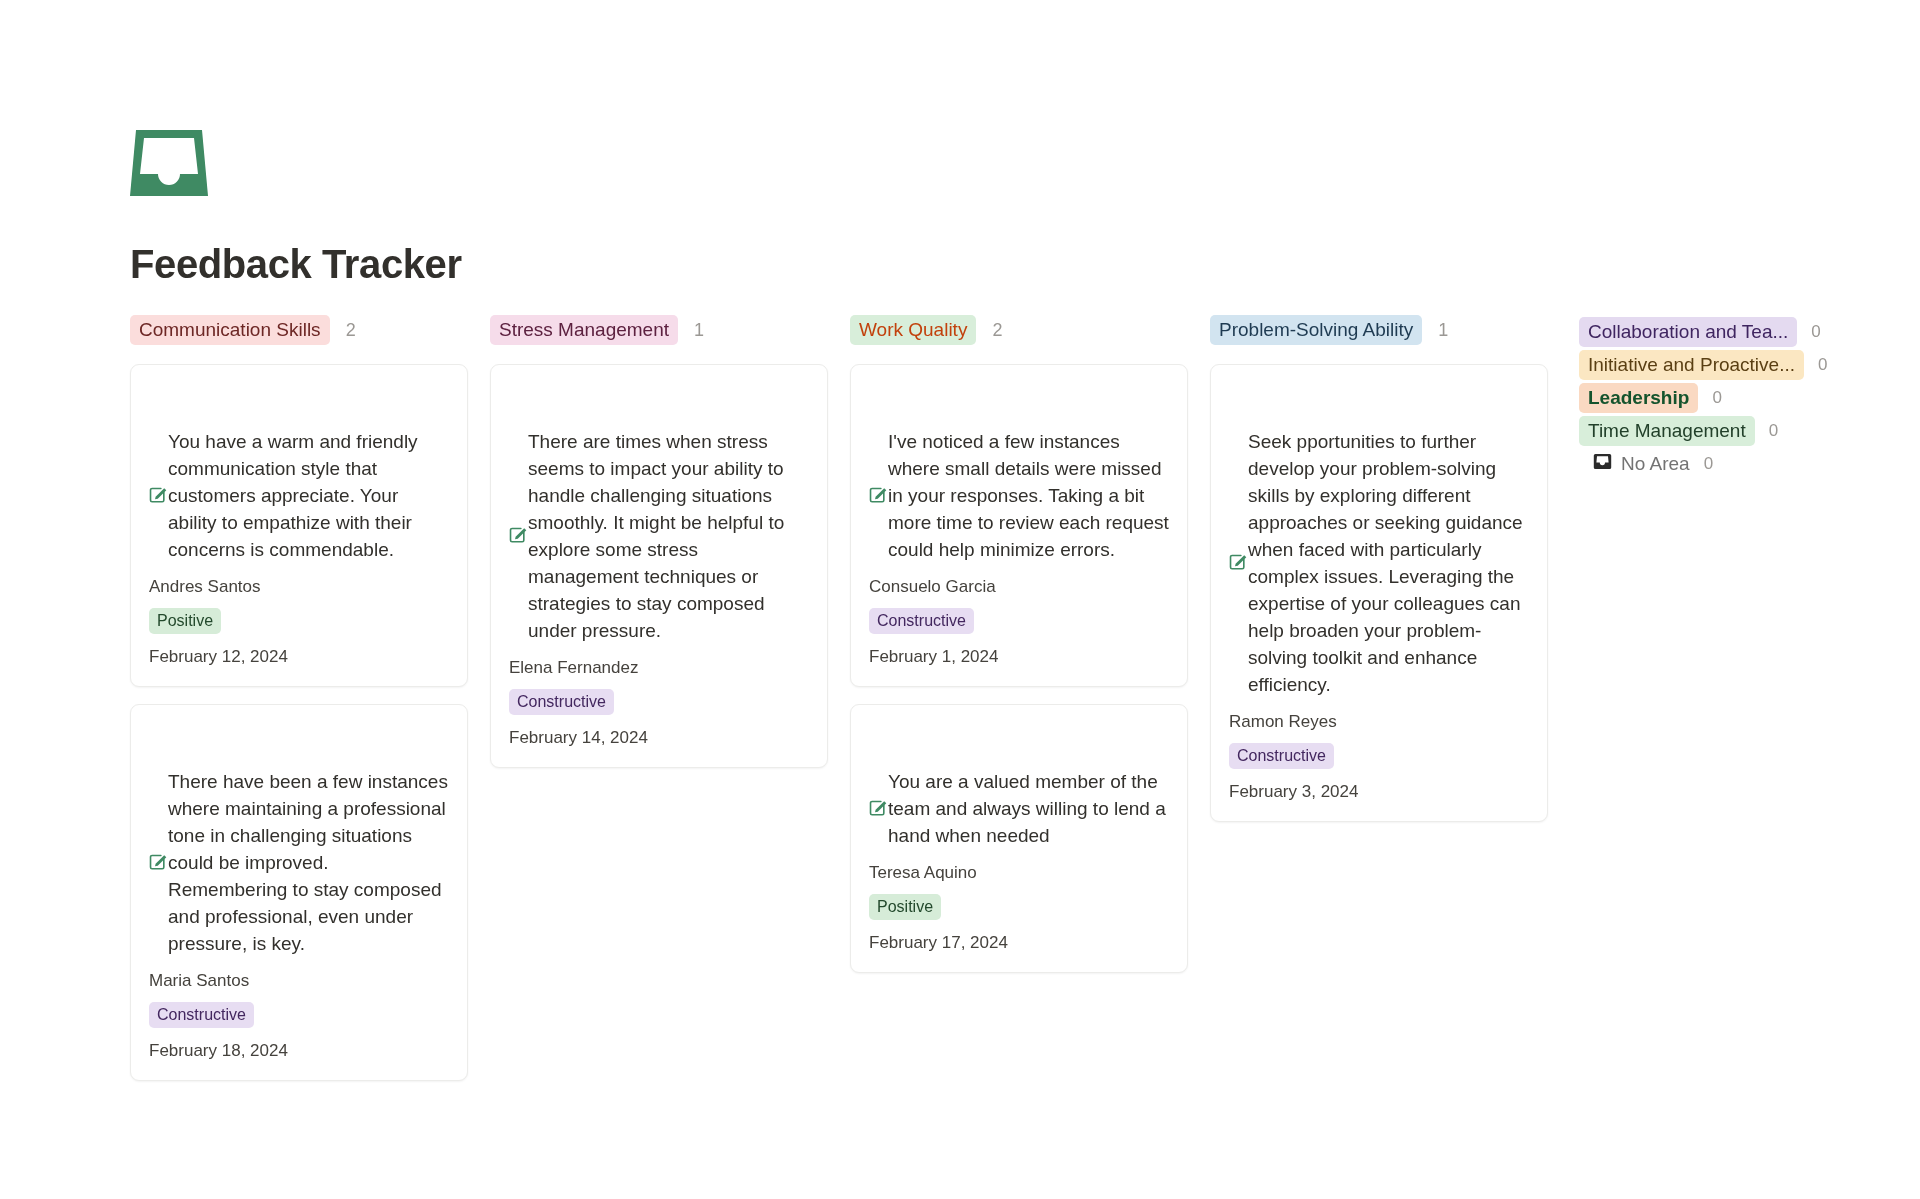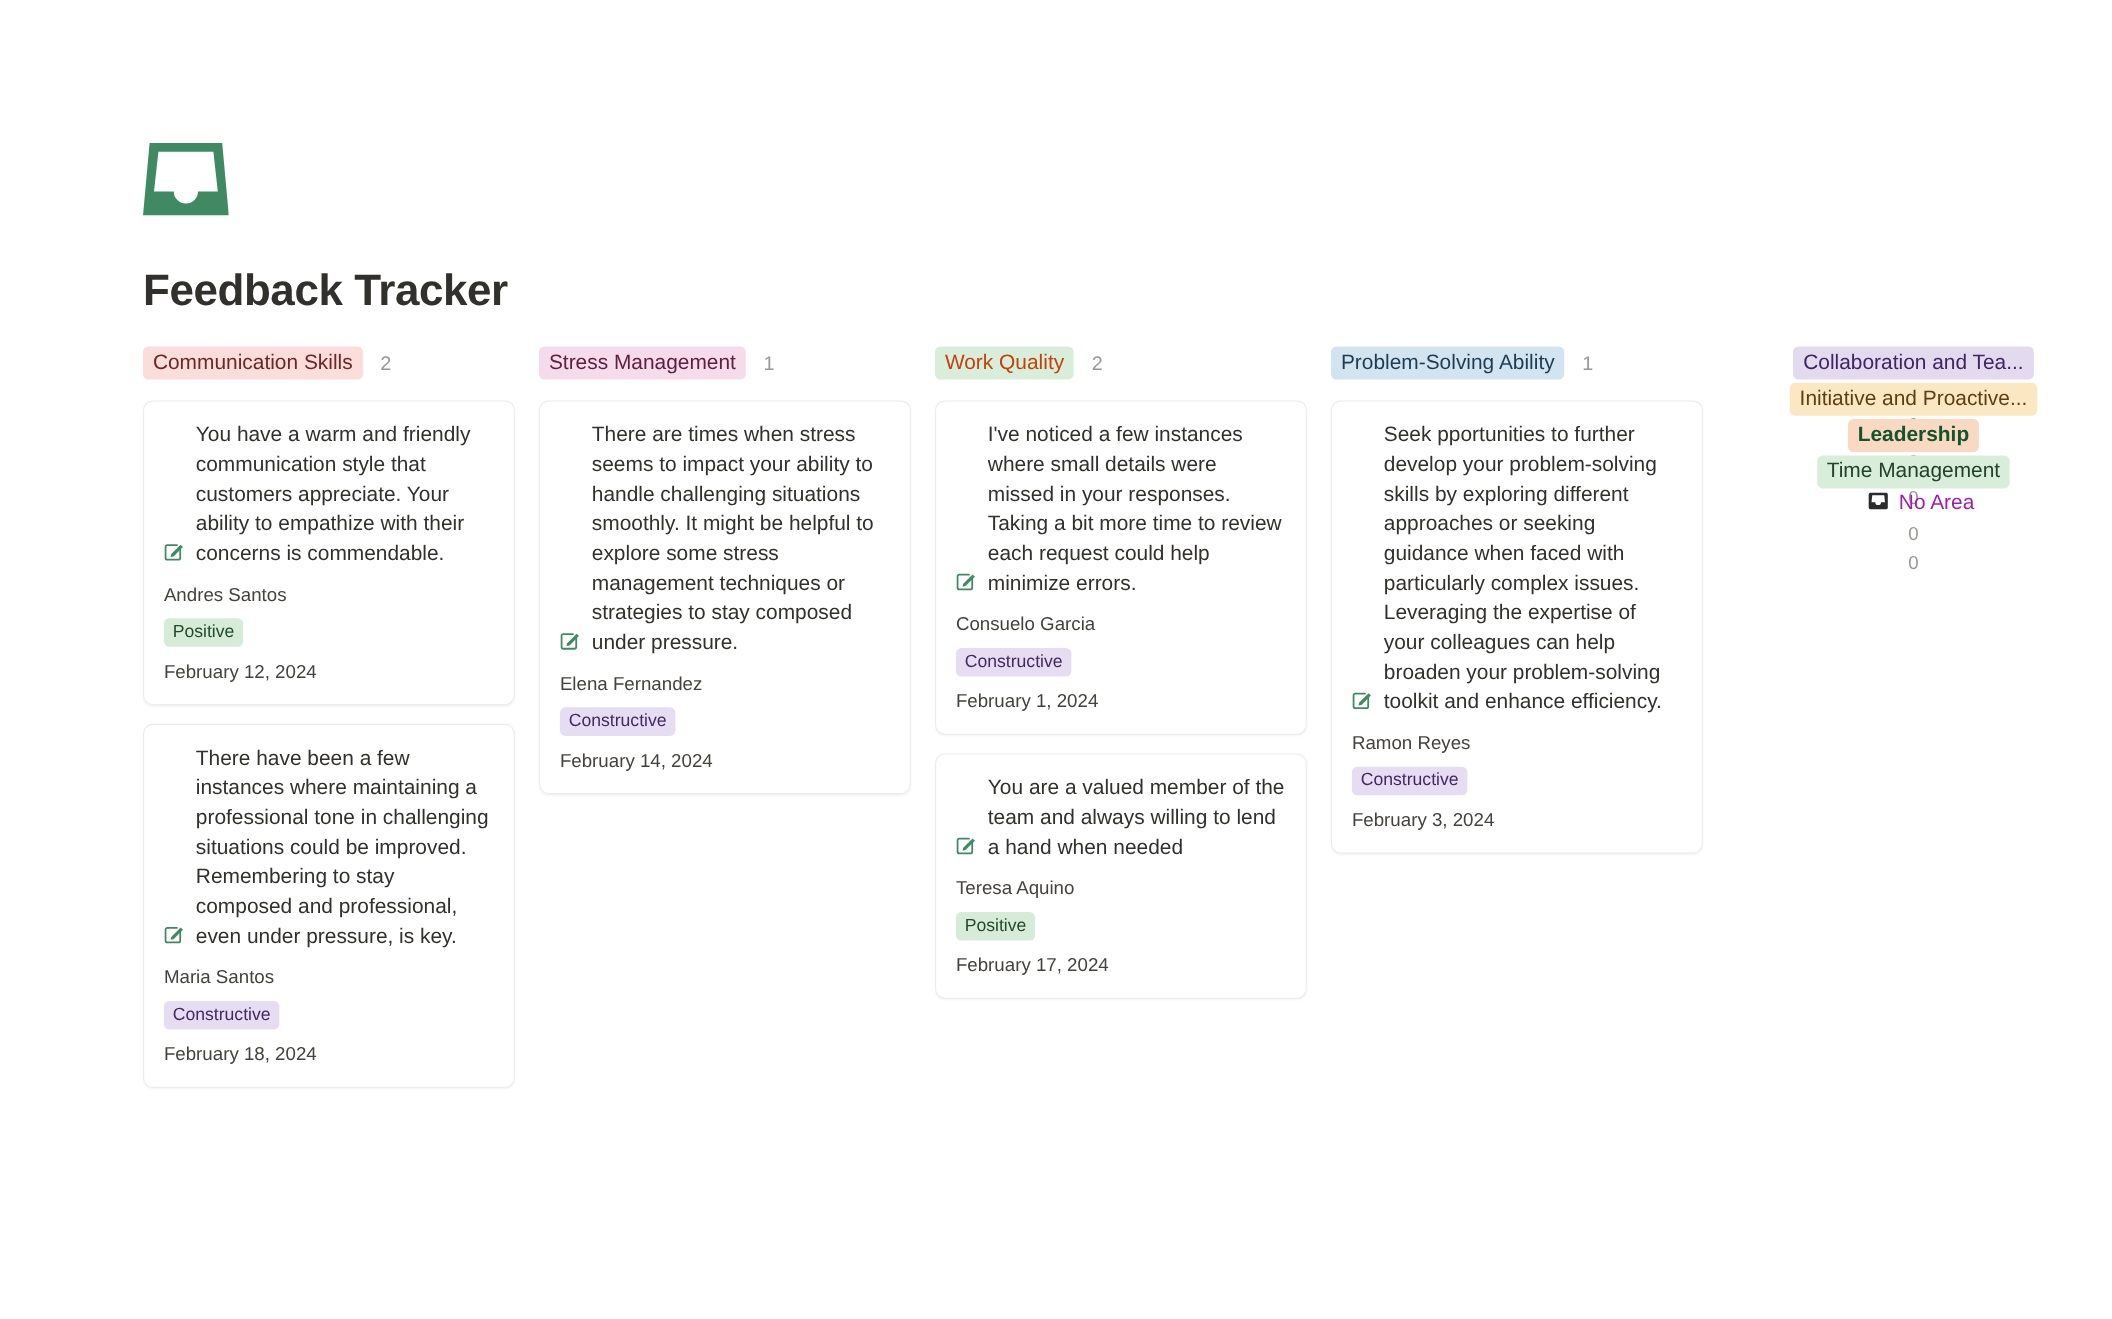--- a/index.html
+++ b/index.html
@@ -99,22 +99,22 @@
   .card {
     width: 338px;
     background: #ffffff;
     border: 1px solid #ececea;
     border-radius: 9px;
     box-shadow: 0 1px 2px rgba(16,16,16,0.05);
     padding: 17px 18px 18px 18px;
   }
   .card-title-row {
     display: flex;
-    align-items: flex-end;
-    gap: 10px;
+    align-items: center;
+    margin-top: 46px;
   }
   .card-icon { flex: 0 0 auto; margin-top: 3px; }
   .card-title {
     font-size: 19px;
     line-height: 27px;
     color: #32302c;
   }
   .card-author {
     margin-top: 13px;
     font-size: 17px;
@@ -145,32 +145,31 @@
   .hg-title {
     font-size: 19px;
     line-height: 30px;
     color: #a3a09b;
     height: 30px;
     margin-bottom: 19px;
   }
   .hg-item {
     display: flex;
     align-items: center;
-    gap: 32px;
+    gap: 14px;
     height: 33px;
     cursor: pointer;
-    flex-direction: column;
   }
   .hg-count { font-size: 17px; color: #9b9894; }
   .hg-noarea {
     display: flex;
-    align-items: flex-start;
+    align-items: flex-end;
     gap: 9px;
     font-size: 19px;
-    color: #a21caf;
+    color: #737373;
     padding-left: 14px;
   }
 </style>
 </head>
 <body>
 
 <div class="page">
 
   <div class="header">
 

